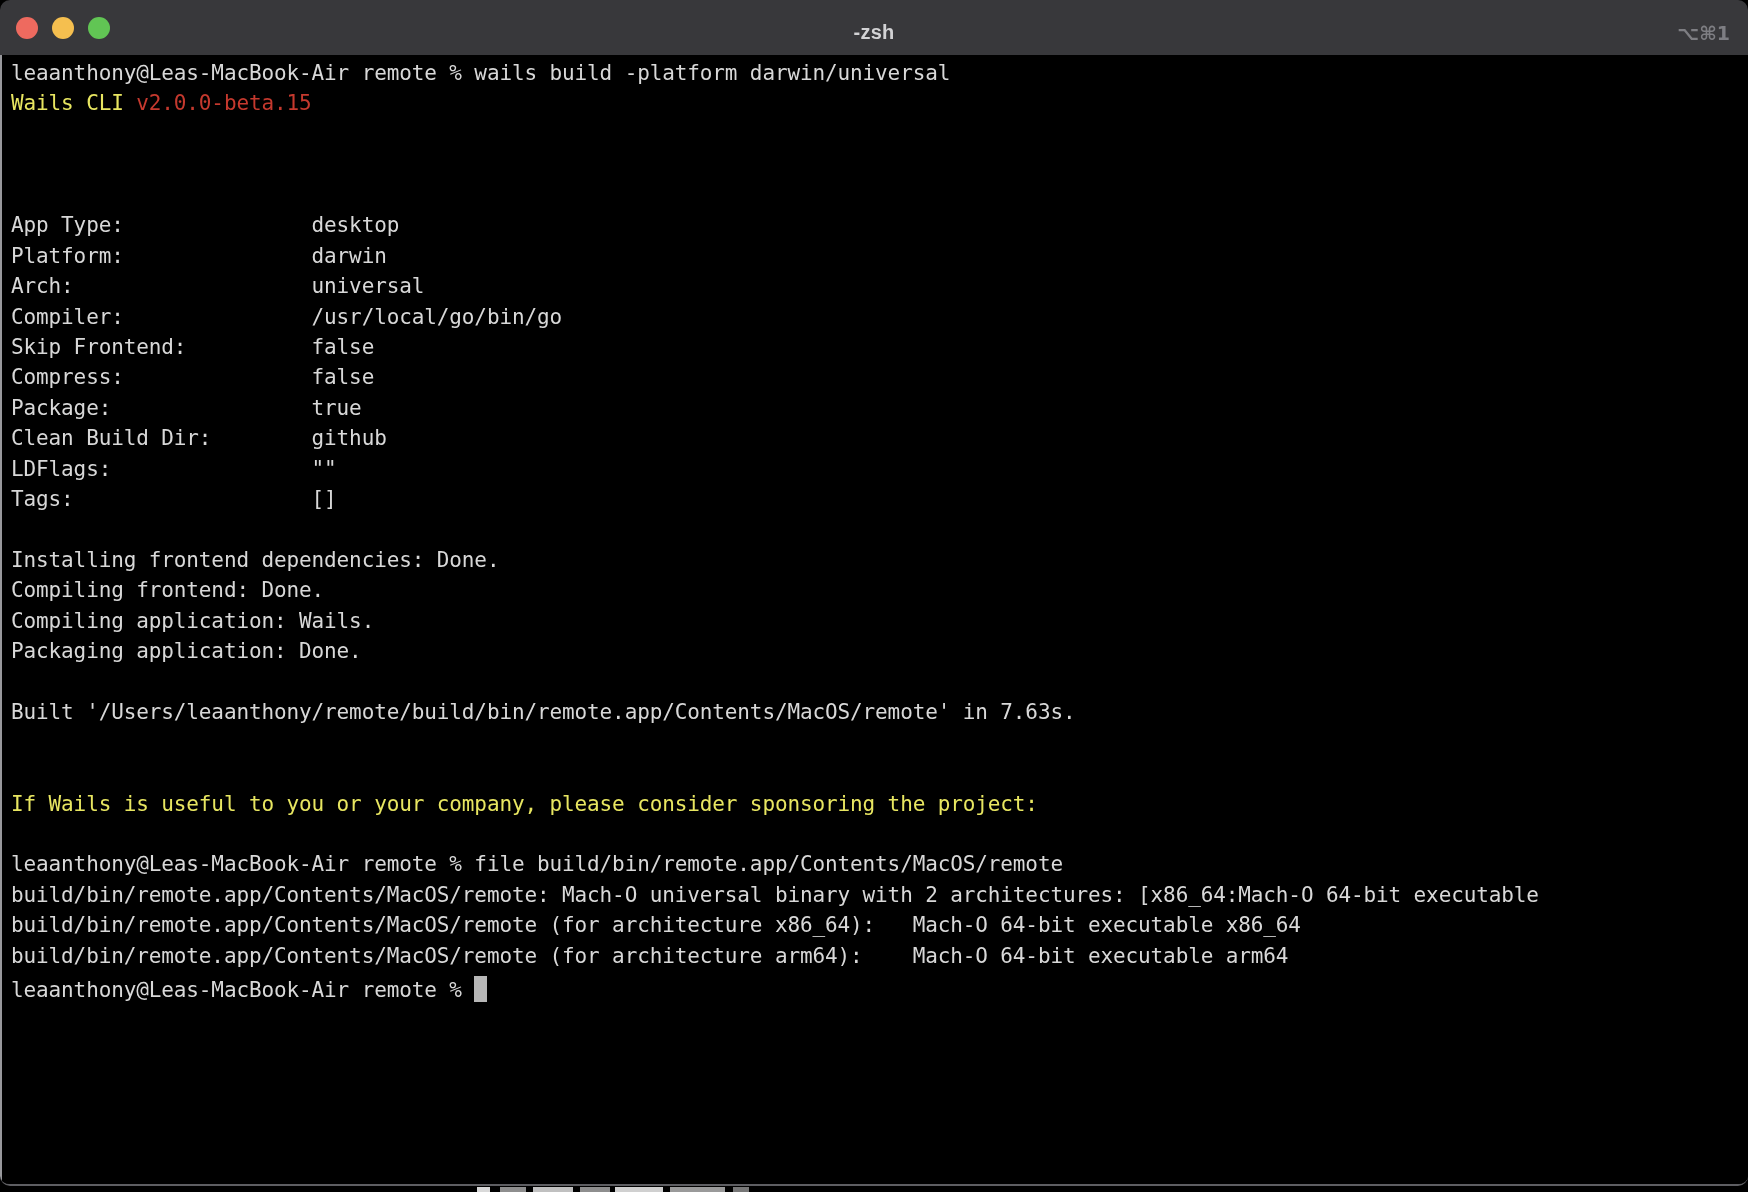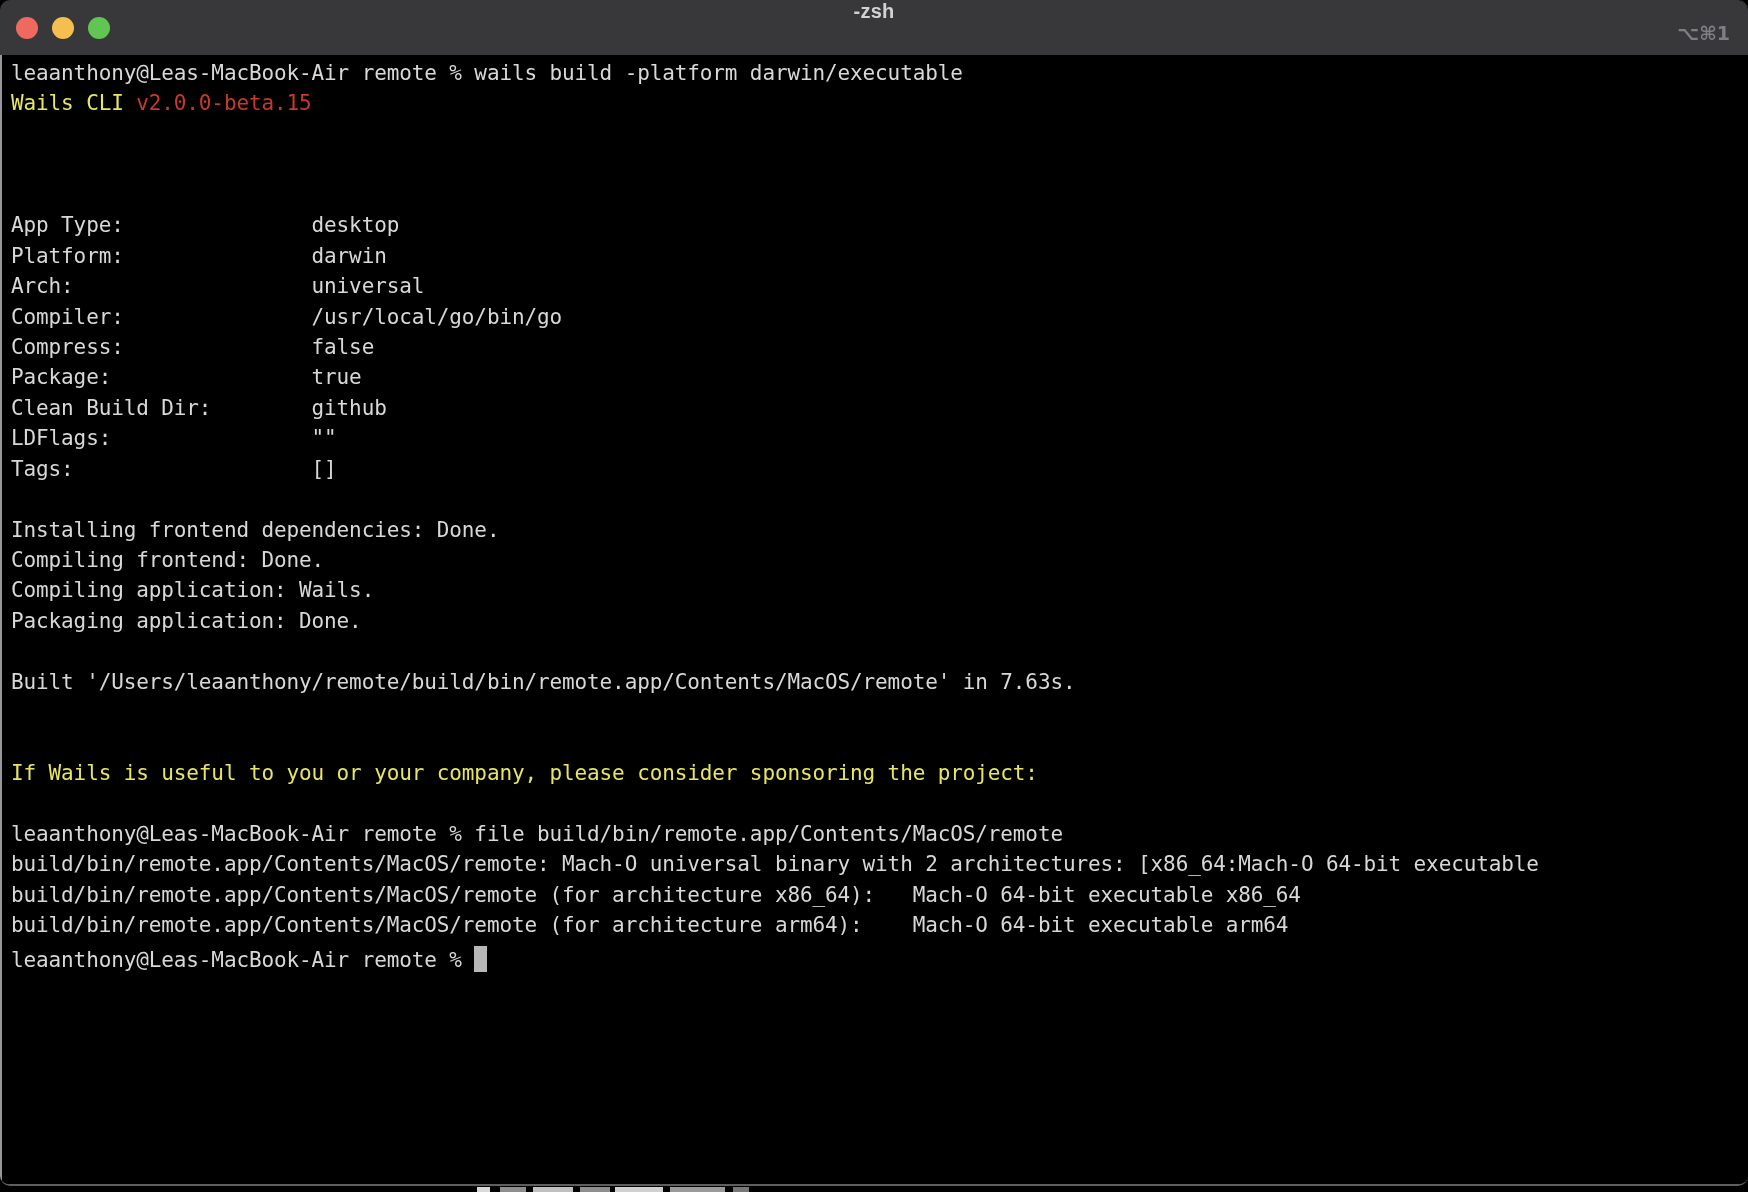--- a/index.html
+++ b/index.html
@@ -14,21 +14,21 @@
   html,body { width:1748px; height:1192px; background:#000; overflow:hidden; }
   .window {
     position:absolute; left:0; top:0; width:1748px; height:1186px;
     background:var(--terminal_bg);
     border-radius:10px 10px 10px 10px;
     border-bottom:2px solid var(--border_bottom);
     overflow:hidden;
   }
   .titlebar {
     position:relative; height:65px; background:var(--titlebar_bg);
-    display:flex; align-items:flex-start; justify-content:center;
+    display:flex; align-items:center; justify-content:center;
   }
   .lights { position:absolute; left:16px; top:0; height:55px; display:flex; align-items:center; gap:14px; }
   .light { width:22px; height:22px; border-radius:50%; border:none; cursor:pointer; }
   .light.close { background:var(--traffic_close); }
   .light.min   { background:var(--traffic_minimize); }
   .light.zoom  { background:var(--traffic_zoom); }
   .title {
     font:bold 20px "Liberation Sans","DejaVu Sans",sans-serif;
     color:var(--titlebar_text); letter-spacing:.2px;
   }
@@ -68,29 +68,30 @@
     <div class="lights">
       <button class="light close"></button>
       <button class="light min"></button>
       <button class="light zoom"></button>
     </div>
     <div class="title">-zsh</div>
     <div class="shortcut">⌥⌘1</div>
   </div>
 
   <div class="content">
-    <div class="tline">leaanthony@Leas-MacBook-Air remote % wails build -platform darwin/executable</div>
+    <div class="tline">leaanthony@Leas-MacBook-Air remote % wails build -platform darwin/universal</div>
     <div class="tline"><span class="seg-yellow">Wails CLI </span><span class="seg-red">v2.0.0-beta.15</span></div>
     <div class="tline"></div>
     <div class="tline"></div>
     <div class="tline"></div>
     <div class="tline">App Type:               desktop</div>
     <div class="tline">Platform:               darwin</div>
     <div class="tline">Arch:                   universal</div>
     <div class="tline">Compiler:               /usr/local/go/bin/go</div>
+    <div class="tline">Skip Frontend:          false</div>
     <div class="tline">Compress:               false</div>
     <div class="tline">Package:                true</div>
     <div class="tline">Clean Build Dir:        github</div>
     <div class="tline">LDFlags:                ""</div>
     <div class="tline">Tags:                   []</div>
     <div class="tline"></div>
     <div class="tline">Installing frontend dependencies: Done.</div>
     <div class="tline">Compiling frontend: Done.</div>
     <div class="tline">Compiling application: Wails.</div>
     <div class="tline">Packaging application: Done.</div>

